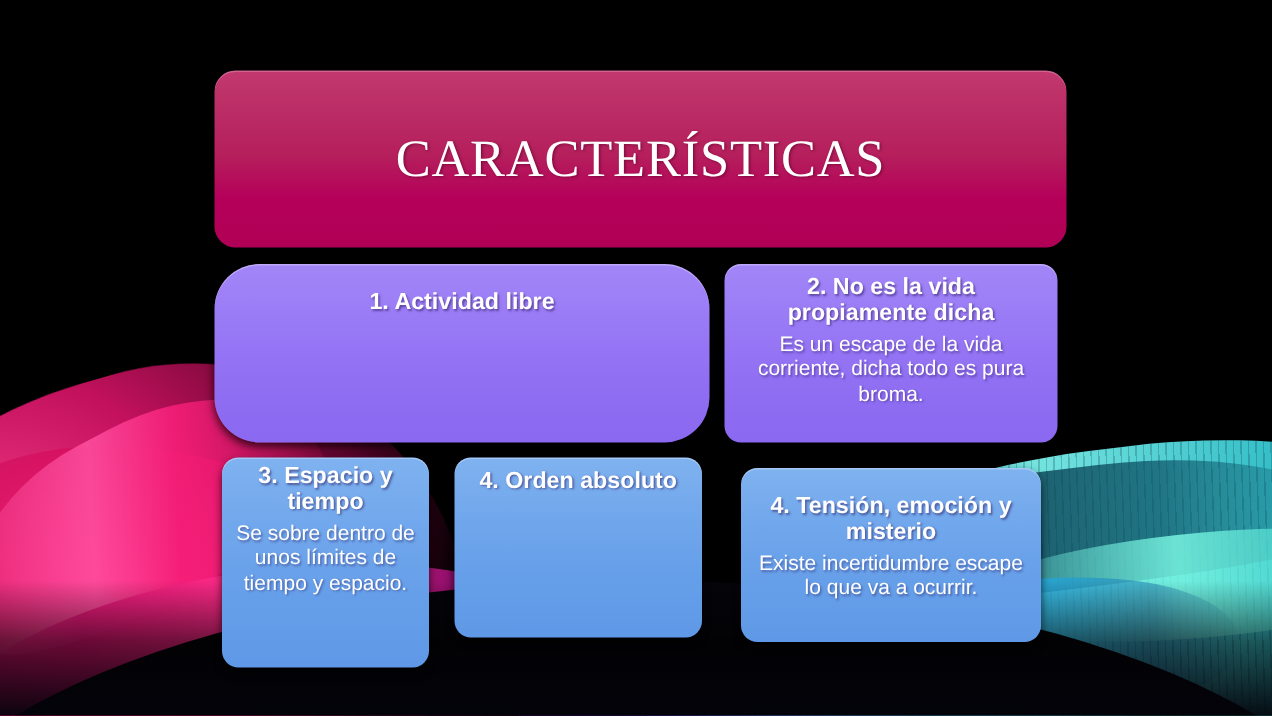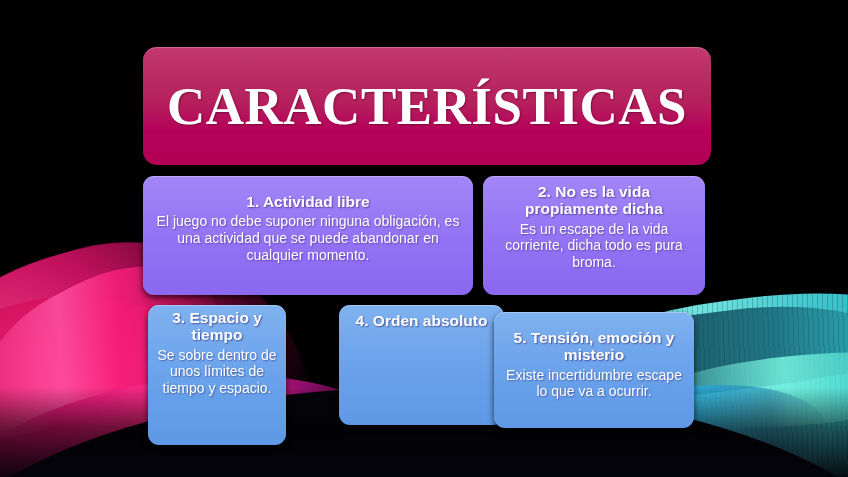--- a/index.html
+++ b/index.html
@@ -228,22 +228,22 @@
                  #b5005a 72%,
                  #b00055 100%);
     box-shadow: 0 3px 7px rgba(0,0,0,0.75),
                 inset 0 1px 0 rgba(255,255,255,0.22);
     display: flex;
     align-items: center;
     justify-content: center;
   }
   .title-text {
     font-family: "Liberation Serif", "DejaVu Serif", serif;
-    font-weight: bold;
-    font-size: 53px;
+    font-weight: normal;
+    font-size: 35px;
     color: #ffffff;
     letter-spacing: 0.5px;
     text-shadow: 1px 1px 2px rgba(90,0,40,0.6);
     white-space: nowrap;
   }
 
   .card {
     position: absolute;
     border-radius: 11px;
     box-sizing: border-box;
@@ -277,24 +277,24 @@
   }
   .card-body {
     font-size: 14px;
     font-weight: normal;
     line-height: 1.19;
     margin: 0;
     text-shadow: 1px 1px 1.5px rgba(40,20,90,0.45);
   }
 
   
-  #card-1 { left: 143px; top: 176px; width: 330px; height: 119px; padding-top: 17px; }
+  #card-1 { left: 143px; top: 176px; width: 330px; height: 119px; padding-top: 17px; border-radius: 30px; }
   #card-2 { left: 483px; top: 176px; width: 222px; height: 119px; }
   #card-3 { left: 148px; top: 305px; width: 138px; height: 140px; padding-top: 4px; }
-  #card-4 { left: 303px; top: 305px; width: 165px; height: 120px; padding-top: 7px; margin-left: 36px; }
+  #card-4 { left: 303px; top: 305px; width: 165px; height: 120px; padding-top: 7px; }
   #card-5 { left: 494px; top: 312px; width: 200px; height: 116px; padding-top: 17px; }
 </style>
 </head>
 <body>
 
 <div id="slide">
 
   <div class="bg-layer">
     <div class="ribbon-pink-a"></div>
     <div class="ribbon-pink-b"></div>
@@ -312,36 +312,35 @@
   </div>
 
   <div class="content-layer">
 
     <div class="title-box">
       <span class="title-text">CARACTERÍSTICAS</span>
     </div>
 
     <div class="card purple" id="card-1">
       <p class="card-title">1. Actividad libre</p>
-      <p class="card-body">El juego no debe suponer ninguna obligación, es una actividad que se puede abandonar en cualquier momento.</p>
     </div>
 
     <div class="card purple" id="card-2">
       <p class="card-title">2. No es la vida propiamente dicha</p>
       <p class="card-body">Es un escape de la vida corriente, dicha todo es pura broma.</p>
     </div>
 
     <div class="card blue" id="card-3">
       <p class="card-title">3. Espacio y tiempo</p>
       <p class="card-body">Se sobre dentro de unos límites de tiempo y espacio.</p>
     </div>
 
     <div class="card blue" id="card-4">
       <p class="card-title">4. Orden absoluto</p>
     </div>
 
     <div class="card blue" id="card-5">
-      <p class="card-title">5. Tensión, emoción y misterio</p>
+      <p class="card-title">4. Tensión, emoción y misterio</p>
       <p class="card-body">Existe incertidumbre escape lo que va a ocurrir.</p>
     </div>
 
   </div>
 </div>
 
 </body></html>

